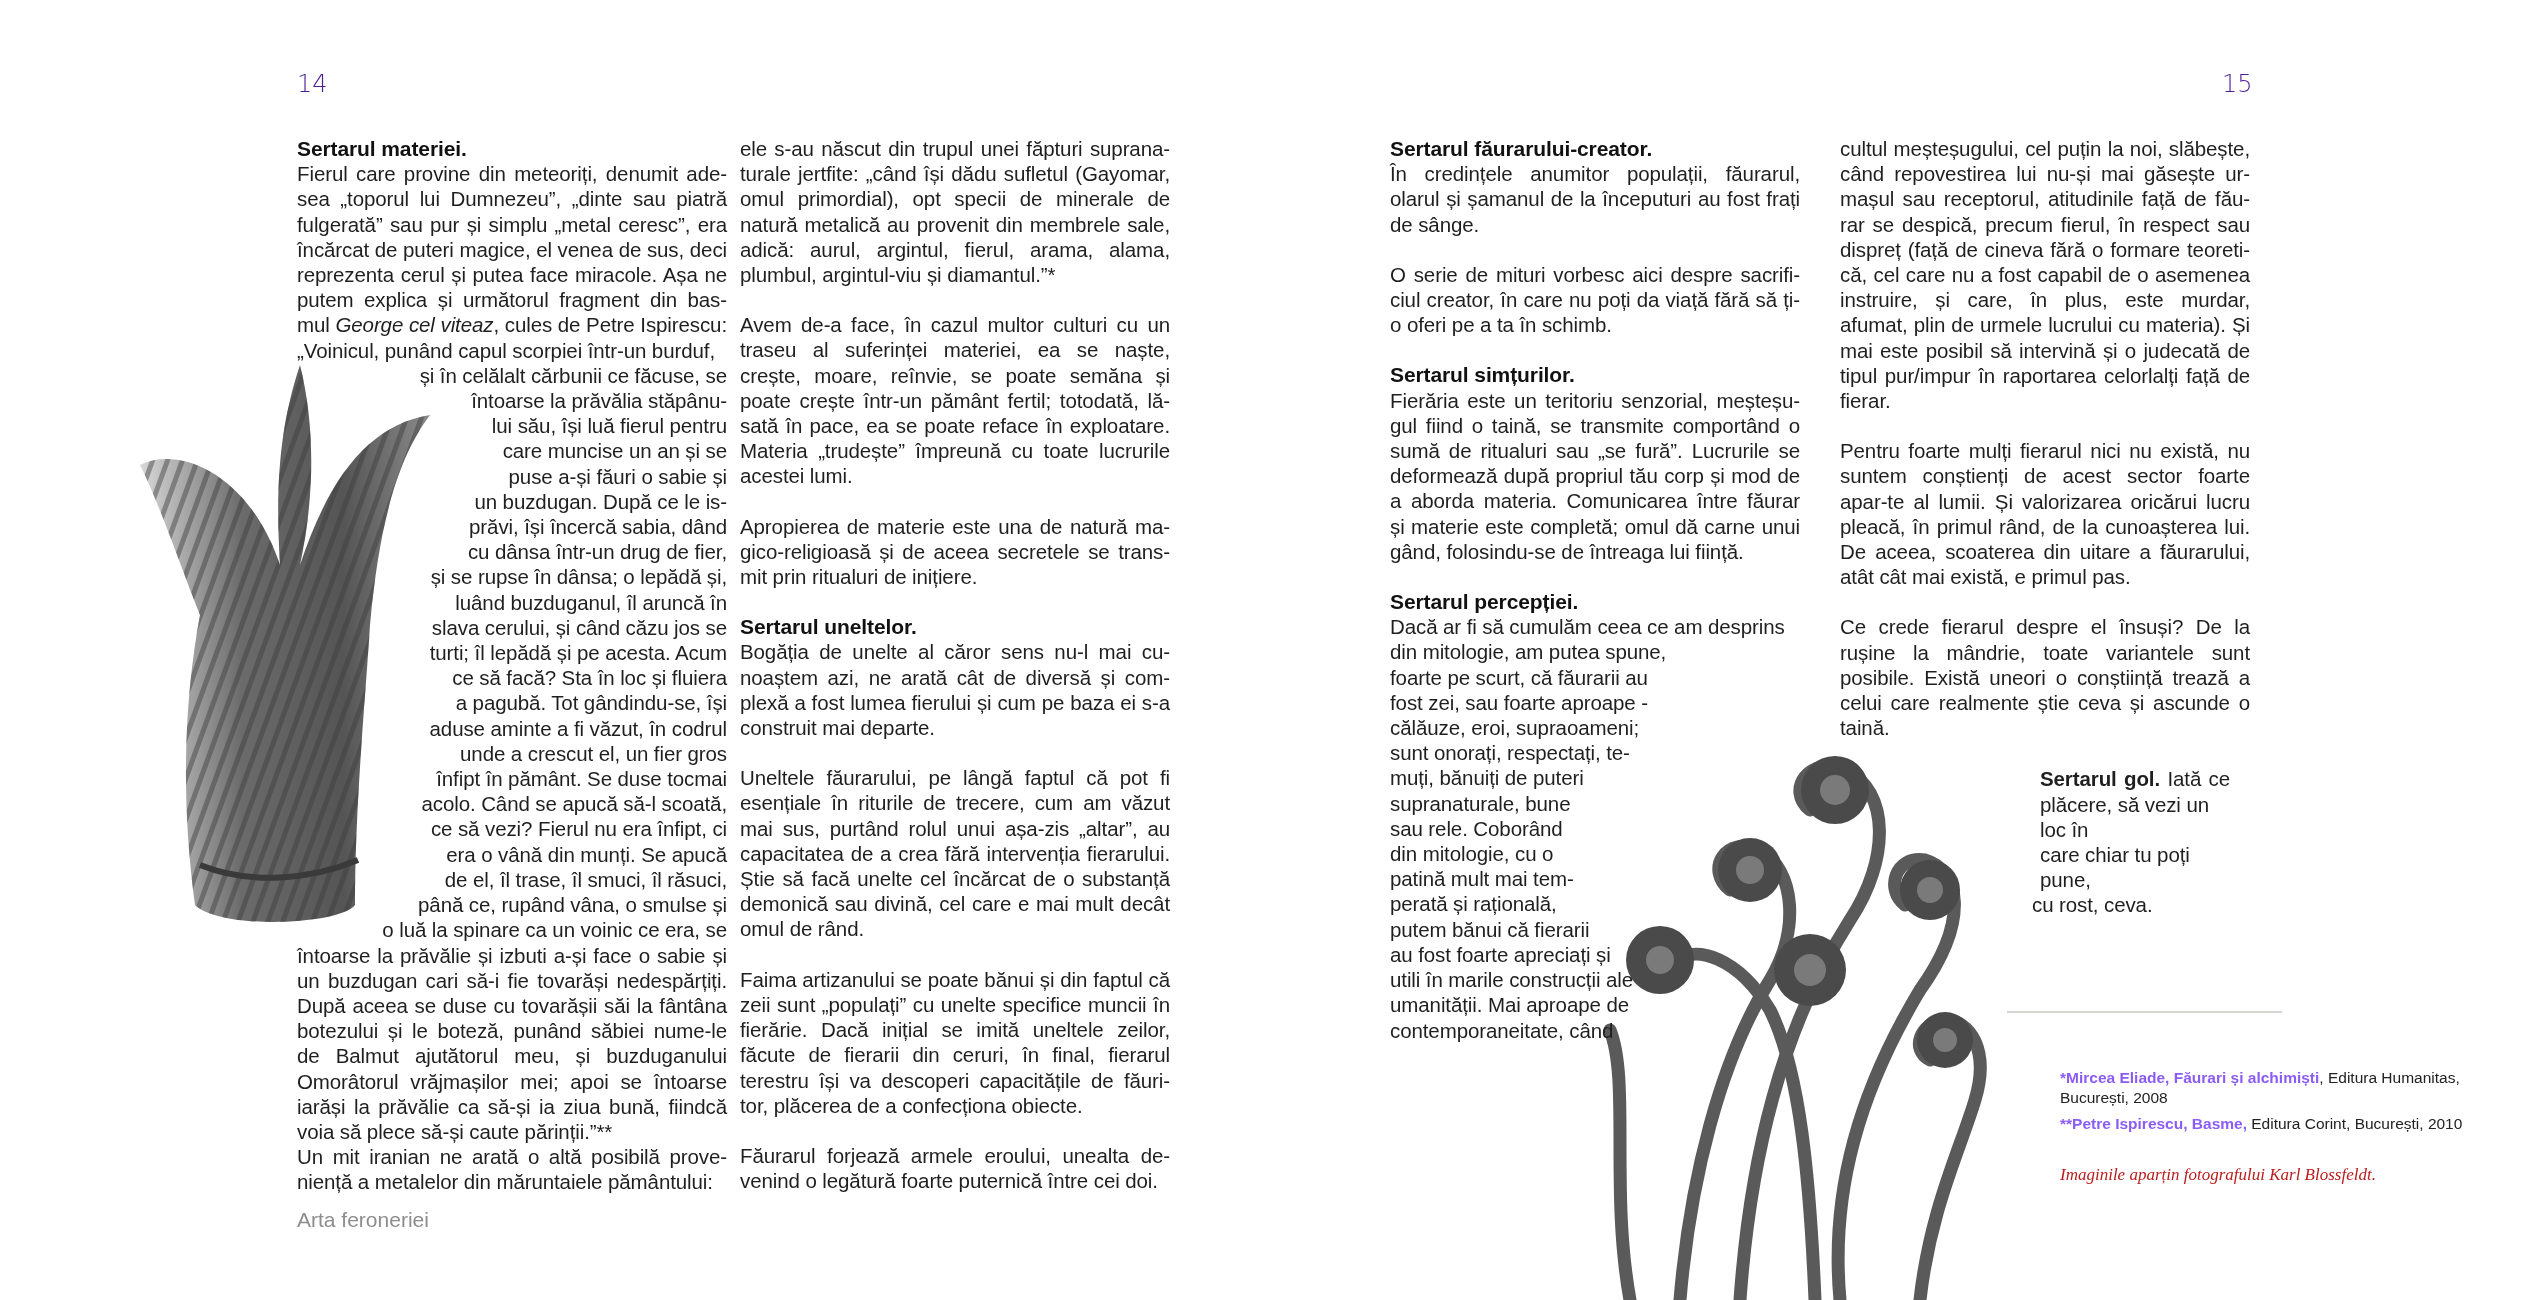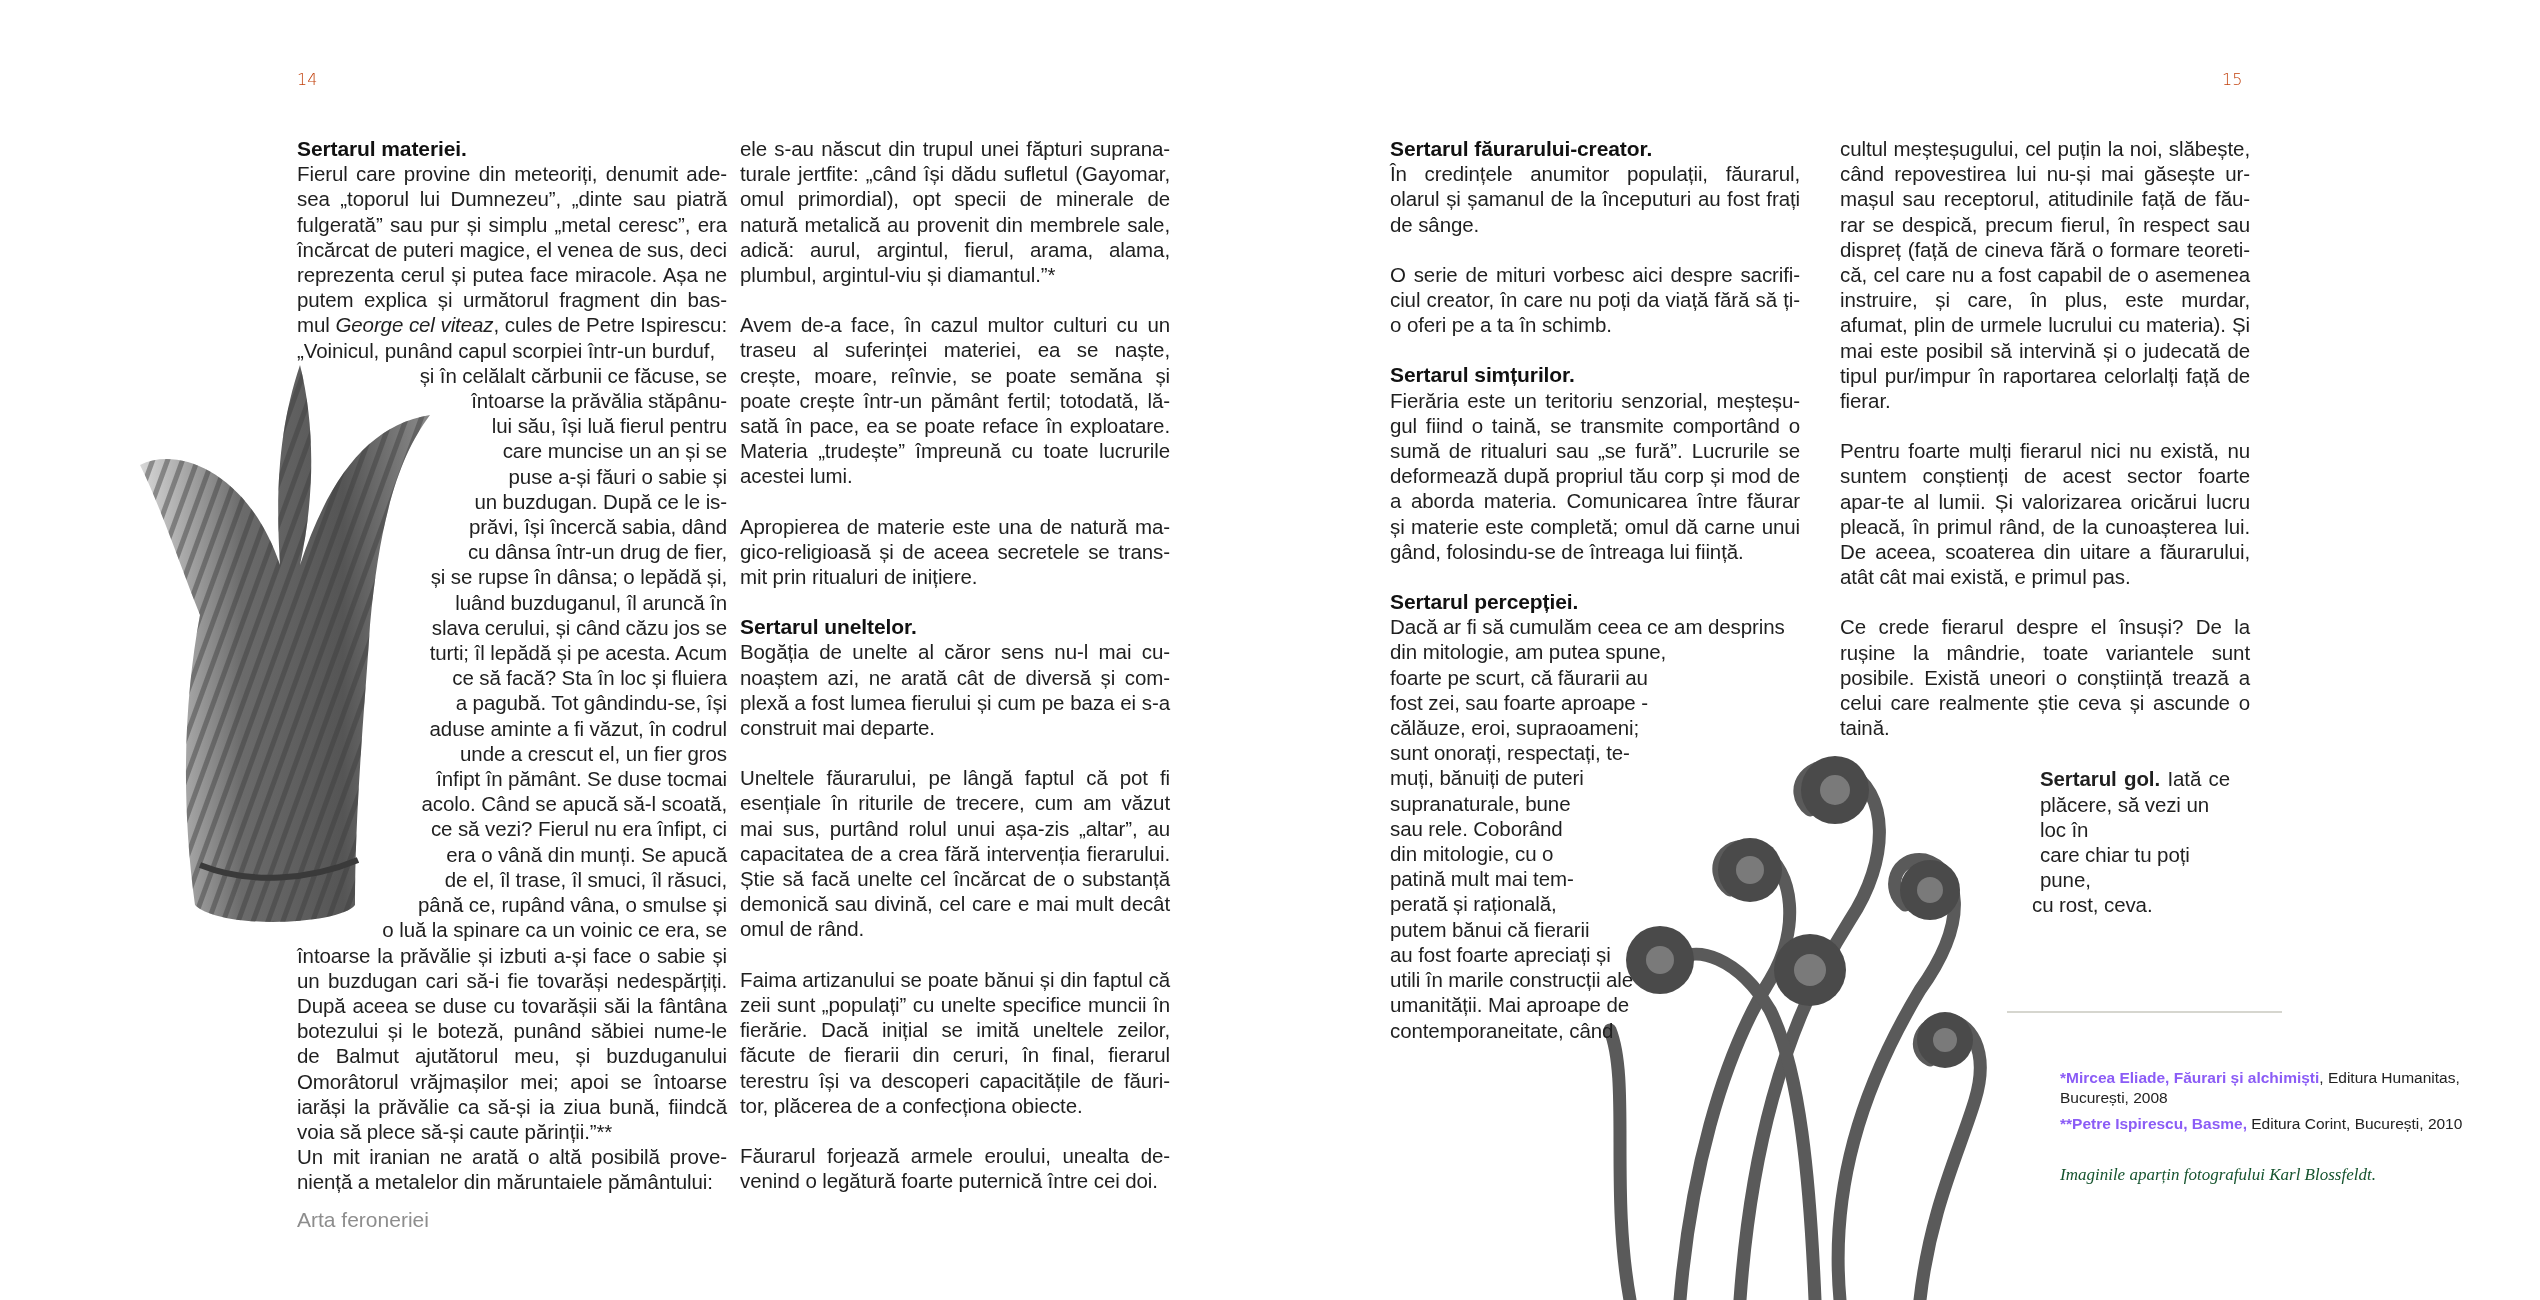--- a/index.html
+++ b/index.html
@@ -1,27 +1,27 @@
 <!DOCTYPE html>
 <html><head>
 <meta charset="utf-8">
 <style>
   html, body { margin:0; padding:0; background:#ffffff; }
   body { width:2540px; height:1300px; position:relative; overflow:hidden;
          font-family:"DejaVu Sans", sans-serif; color:#1a1a1a; }
-  .pg { position:absolute; font-size:16px; color:#c2410c; font-weight:300; }
+  .pg { position:absolute; font-size:24px; color:#4c1d95; font-weight:300; }
   .col { position:absolute; font-size:20.5px; line-height:25.2px; text-align:justify;
          font-family:"Liberation Sans", sans-serif; color:#1f1f1f; letter-spacing:-0.1px; }
   .col p { margin:0 0 25px 0; }
   .col h3 { margin:0; font-size:21px; font-weight:bold; line-height:25.2px; color:#111; }
   .footer-run { position:absolute; font-size:21px; color:#8d8d8d; font-family:"Liberation Sans", sans-serif; }
   .divider { position:absolute; height:2px; background:#d6d6cf; }
   .notes { position:absolute; font-size:15.5px; line-height:20px; font-family:"Liberation Sans", sans-serif; color:#222; }
   .notes b { color:#8b5cf6; }
-  .credit { position:absolute; font-family:"Liberation Serif", serif; font-style:italic; font-size:17px; color:#14532d;text-align:right; }
+  .credit { position:absolute; font-family:"Liberation Serif", serif; font-style:italic; font-size:17px; color:#b91c1c;text-align:right; }
   .img-plant, .img-fern { position:absolute; }
 </style>
 </head>
 <body>
 
 <div class="pg" style="left:297px; top:70px;">14</div>
 <div class="pg" style="left:2222px; top:70px;">15</div>
 
 <svg class="img-plant" style="left:140px; top:365px;" width="290" height="570" viewBox="0 0 290 570">
   <defs>

